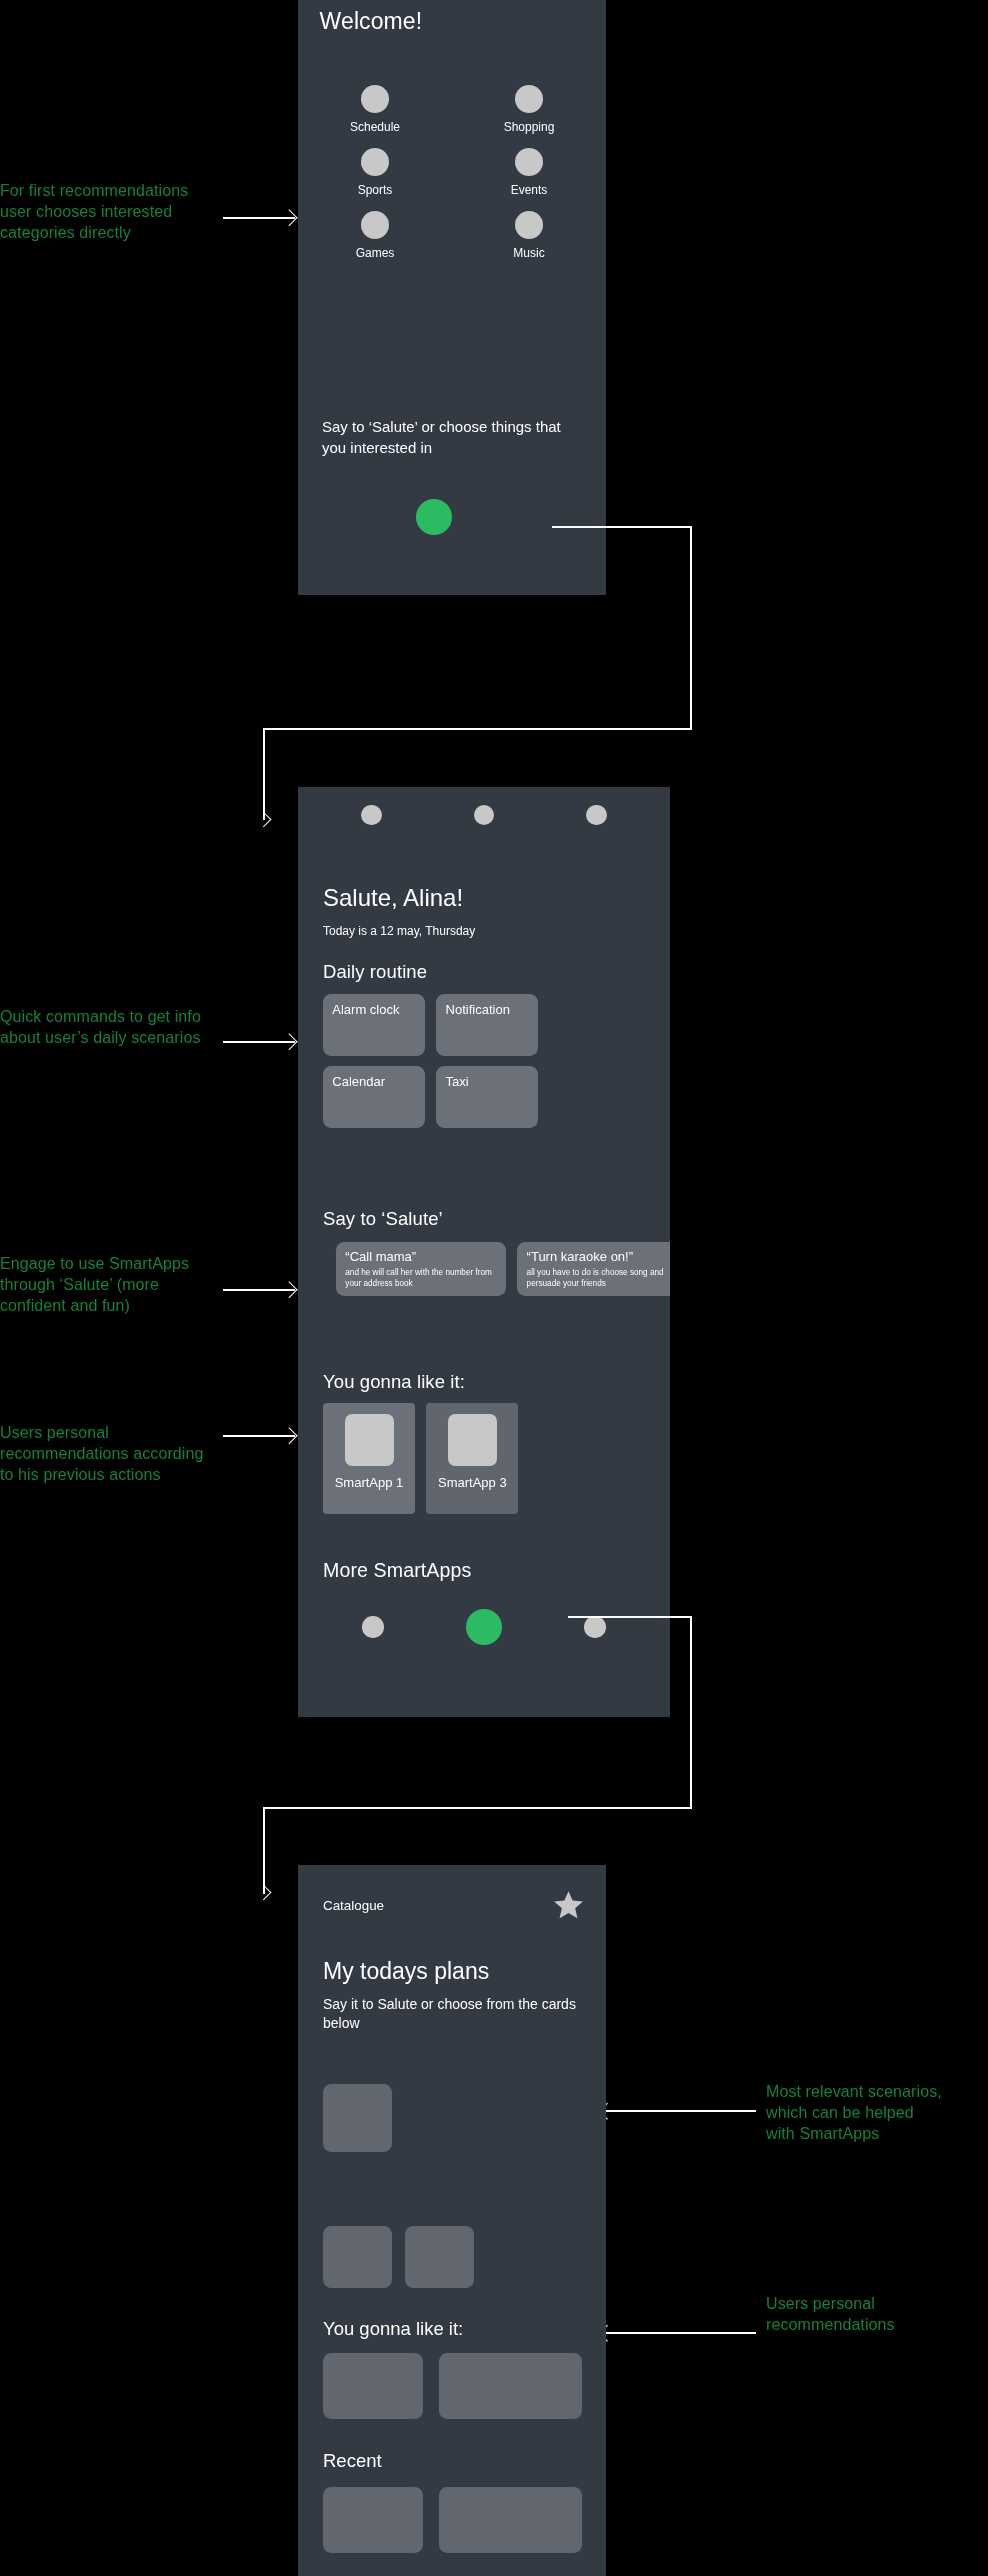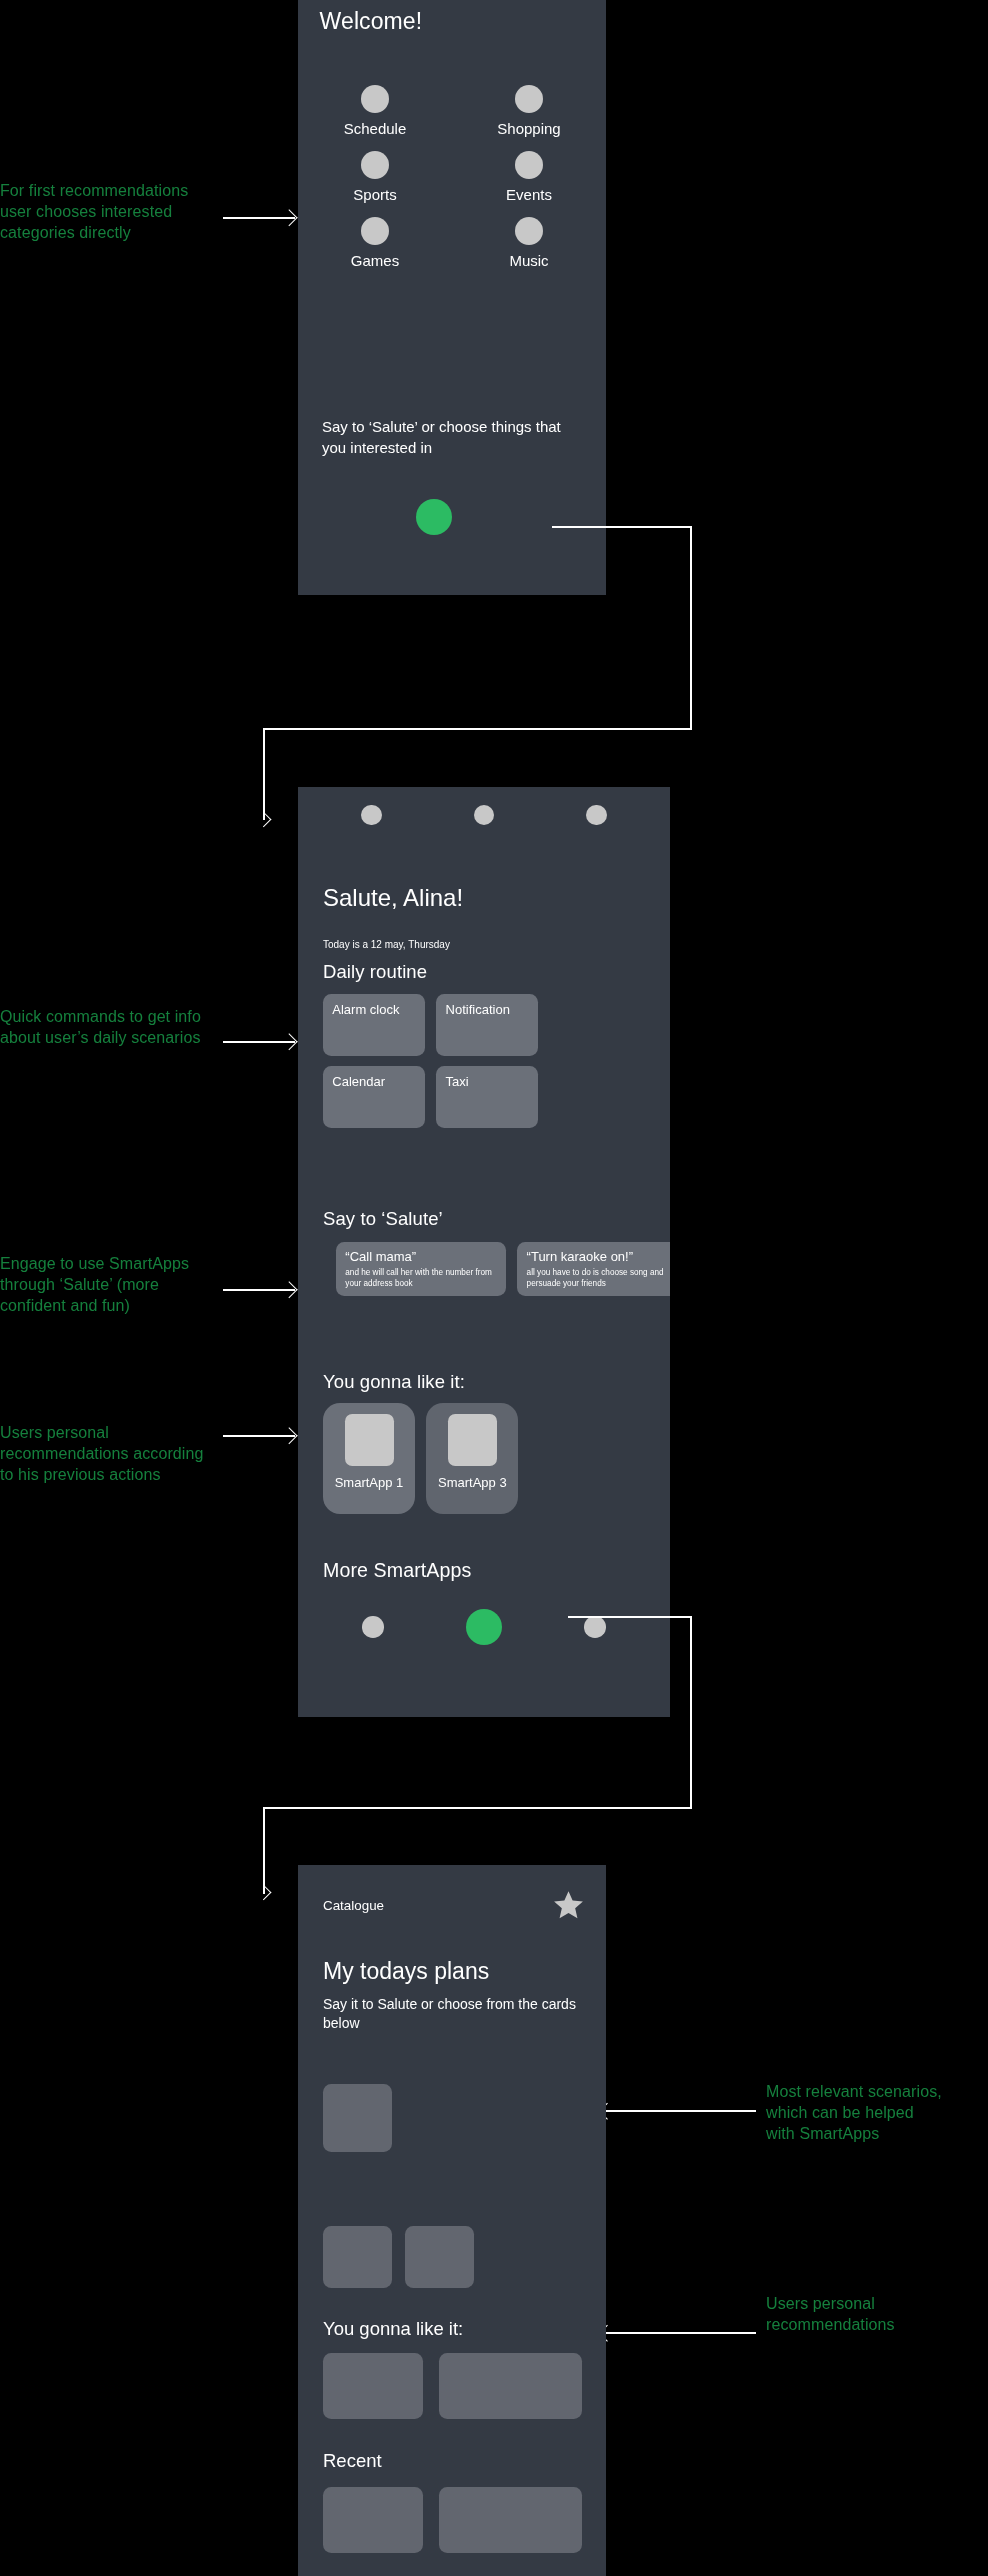--- a/index.html
+++ b/index.html
@@ -58,57 +58,57 @@
     position:absolute; left:21.6px; top:11.3px;
     font-size:23px; font-weight:400; letter-spacing:0.1px;
   }
   .cat-grid { position:absolute; left:0; top:88px; width:100%; }
   .cat-row { display:flex; justify-content:space-around; margin-bottom:14px; }
   .cat-cell { width:90px; text-align:center; }
   .cat-dot {
     width:28px; height:28px; border-radius:50%;
     background:#c8c8c8; margin:0 auto 7.2px;
   }
-  .cat-lbl { font-size:15px; color:#fff; }
+  .cat-lbl { font-size:12px; color:#fff; }
   .s1-hint {
     position:absolute; left:0; right:0; top:420px;
     text-align:left; font-size:15px; line-height:1.38;
     padding:0 24px;
   }
   .mic-green {
     position:absolute; border-radius:50%;
     background:#2cbb63;
   }
 
   
   .topdots { position:absolute; left:0; top:17.5px; width:100%;
              display:flex; justify-content:space-around; padding:0 17.5px; }
   .topdot { width:20.6px; height:20.6px; border-radius:50%; background:#c8c8c8; }
   .s2-greet { position:absolute; left:25px; top:97px; font-size:24px; }
-  .s2-date  { position:absolute; left:25px; top:152px; font-size:10px; }
+  .s2-date  { position:absolute; left:25px; top:137px; font-size:12px; }
   .s2-h2 {
     position:absolute; left:25px; font-size:18.5px; letter-spacing:0.1px;
   }
   .tile-grid { position:absolute; left:25px; }
   .tile-row { display:flex; gap:11.3px; margin-bottom:10.3px; }
   .tile {
     width:102px; height:62px; border-radius:8.2px;
     background:#6b7079; padding:8.2px 9.3px;
     font-size:13px; color:#fff;
   }
   .say-row { position:absolute; left:25px; display:flex; gap:11.3px;padding-left:13px; }
   .say-card {
     width:170px; height:54px; border-radius:8.2px;
     background:#6b7079; padding:7.2px 9.3px; position:relative;
   }
   .say-card .q { font-size:13px; }
   .say-card .d { font-size:8.2px; line-height:1.3; position:absolute; left:9.3px; bottom:6.7px; }
   .app-row { position:absolute; left:25px; display:flex; gap:11.3px; }
   .app-card {
-    width:92px; height:111px; border-radius:17px;
+    width:92px; height:111px; border-radius:4px;
     background:#6b7079; padding:9.3px; text-align:left;
   }
   .app-card.dim { background:#60656e; }
   .app-thumb {
     width:49px; height:52px; border-radius:7.2px;
     background:#c8c8c8; margin:2.1px auto 8.2px;
   }
   .app-lbl { font-size:13px; text-align:center; }
   .navdots { position:absolute; left:0; width:100%;
              display:flex; justify-content:space-around; align-items:center;

